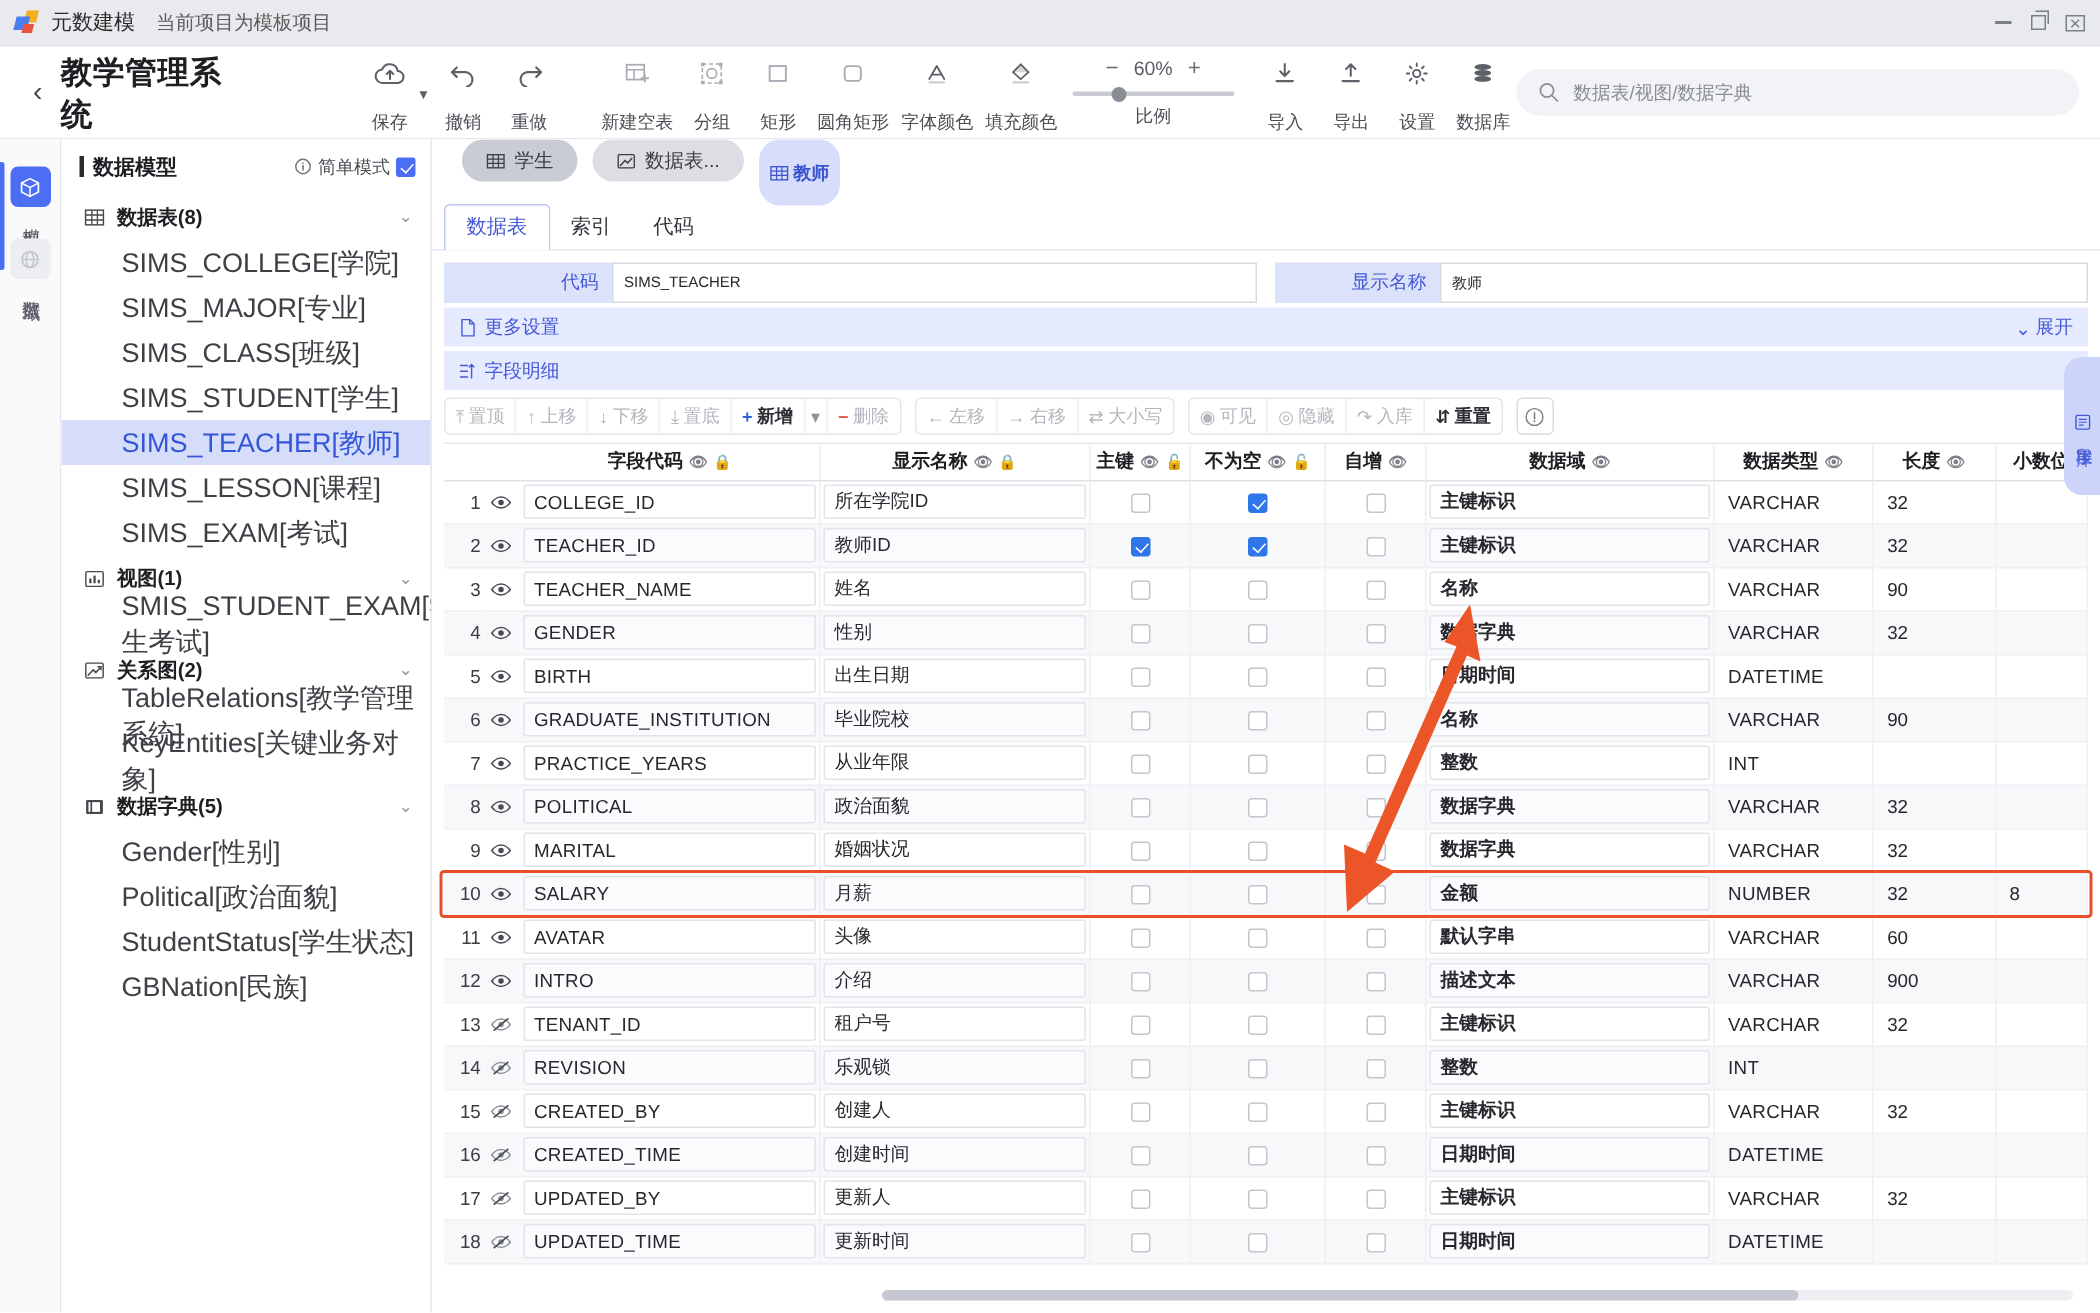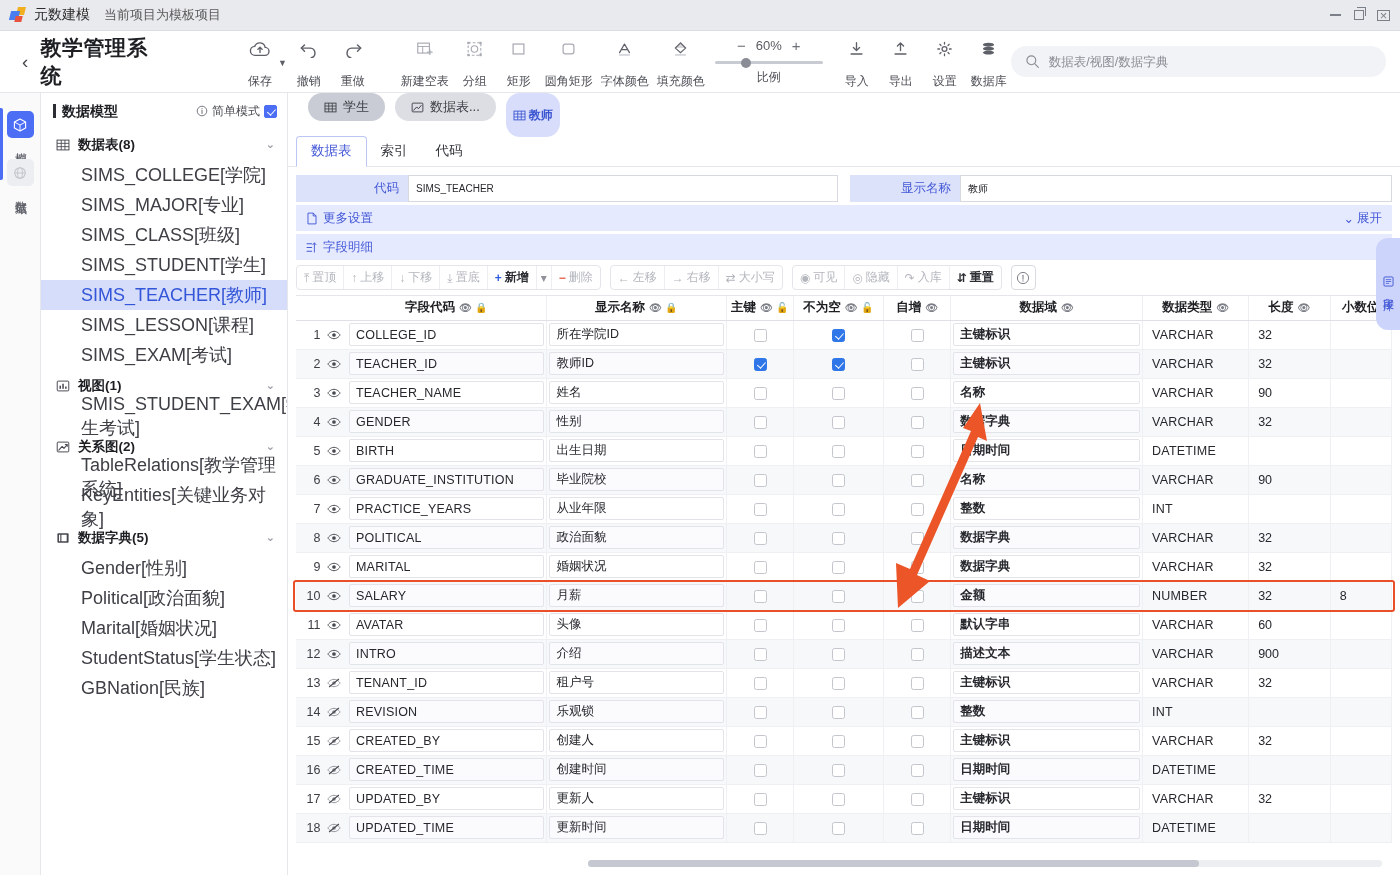--- a/index.html
+++ b/index.html
@@ -431,21 +431,20 @@
                 <rect x="1.6" y="2.6" width="12.8" height="10.8" rx="1" fill="#46484f"></rect>
                 <rect x="3.4" y="4.3" width="1.5" height="7.4" fill="#fff"></rect>
                 <rect x="6.2" y="4.3" width="6" height="7.4" fill="#fff"></rect>
               </svg>
           </span>
           <span>数据字典(5)</span>
           <span class="chev">⌄</span>
         </div>
         <div class="sb-item">Gender[性别]</div>
         <div class="sb-item">Political[政治面貌]</div>
-        <div class="sb-item">Marital[婚姻状况]</div>
         <div class="sb-item">StudentStatus[学生状态]</div>
         <div class="sb-item">GBNation[民族]</div>
       </div>
     </div>
 
     <div class="main">
 
       <div class="doc-tabs">
         <div class="dtab g1">
           <span>

